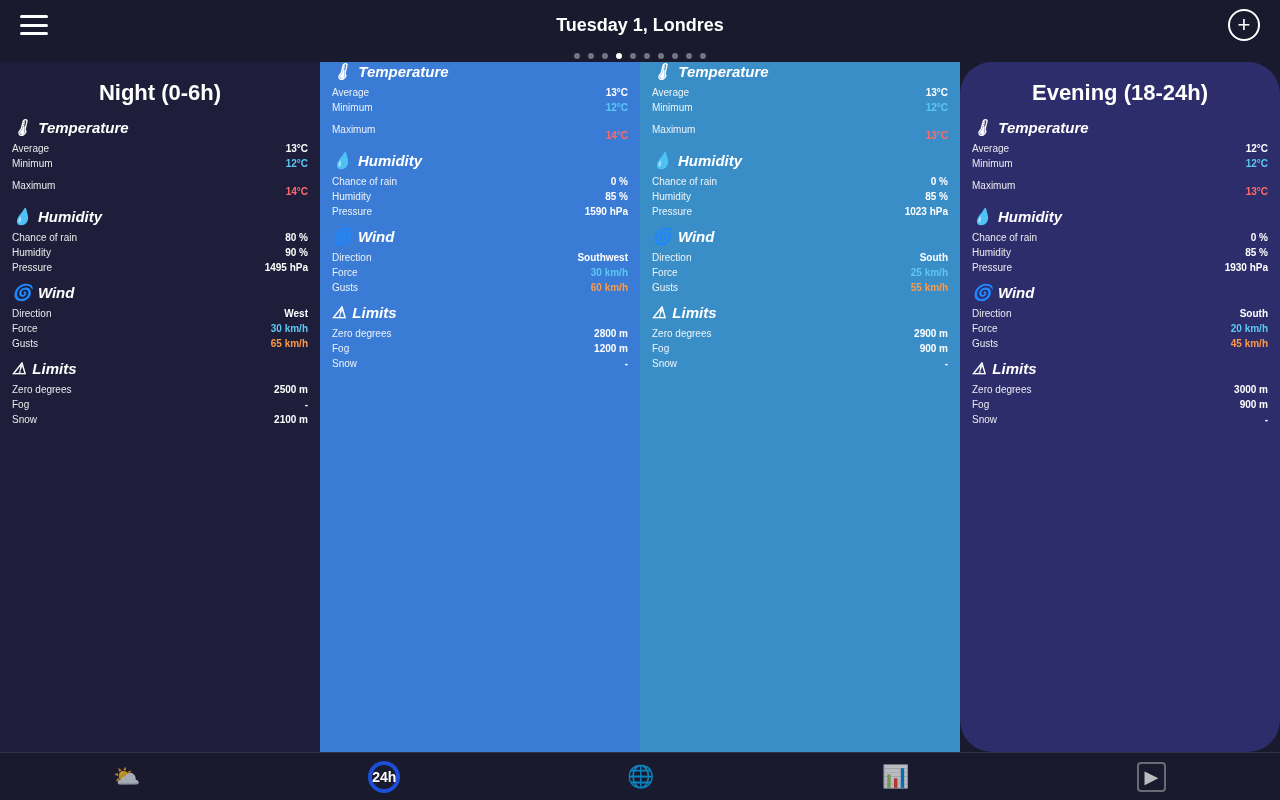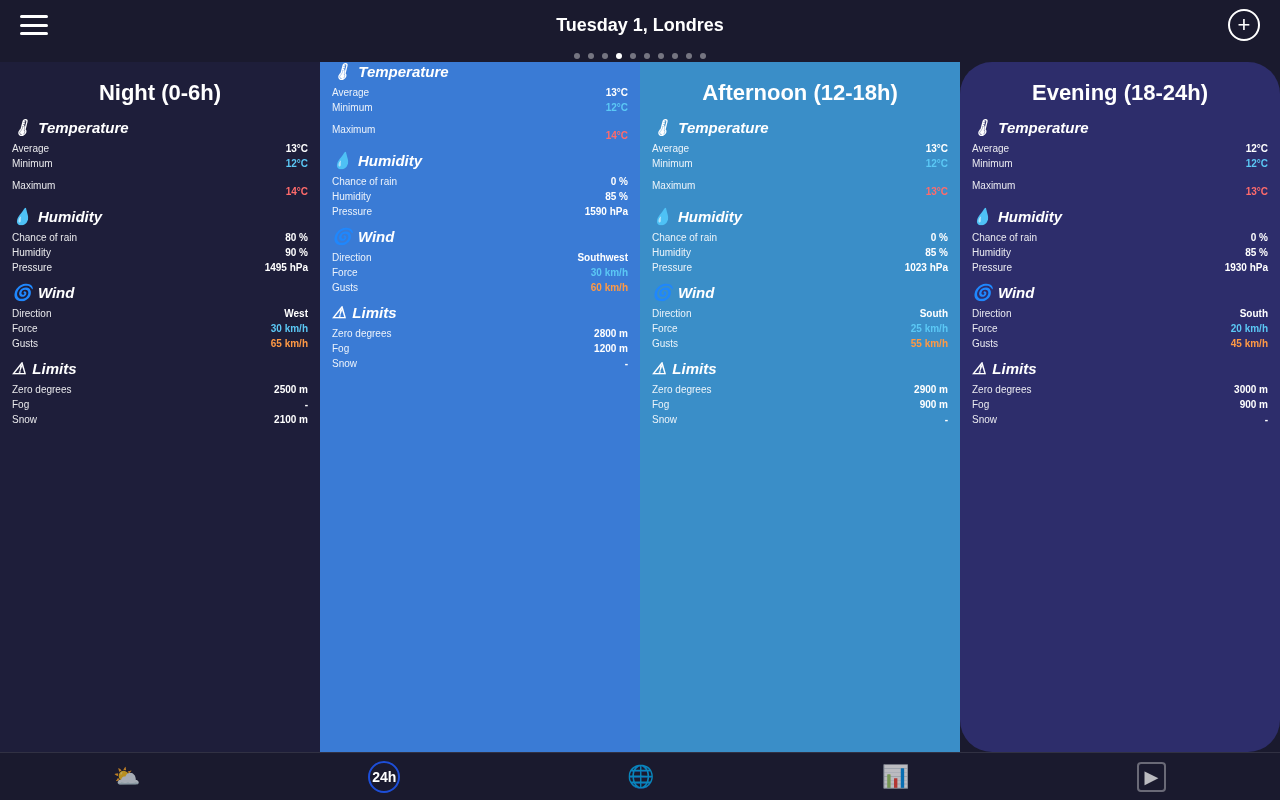--- a/index.html
+++ b/index.html
@@ -354,21 +354,20 @@
           <span class="data-value">1200 m</span>
         </div>
         <div class="data-row">
           <span class="data-label">Snow</span>
           <span class="data-value">-</span>
         </div>
       </div>
     </div>
 
     <div class="col col-afternoon">
-      <div class="col-header">Afternoon (12-18h)</div>
 
       <div class="section">
         <div class="section-title">
           <span class="section-icon">🌡</span>
           <span>Temperature</span>
         </div>
         <div class="data-row">
           <span class="data-label">Average</span>
           <span class="data-value">13°C</span>
         </div>
@@ -520,21 +519,21 @@
       </div>
     </div>
 
   </div>
 
   <div class="bottom-nav">
     <div class="nav-item">
       <span class="nav-icon">⛅</span>
     </div>
     <div class="nav-item active">
-      <span class="nav-icon" style="font-size:14px; font-weight:bold; border: 2px solid #1d4ed8; border-radius:50%; width:32px;height:32px;display:flex;align-items:center;justify-content:center;">24h</span>
+      <span class="nav-icon" style="font-size:14px; font-weight:bold; border: 4px solid #1d4ed8; border-radius:50%; width:32px;height:32px;display:flex;align-items:center;justify-content:center;">24h</span>
     </div>
     <div class="nav-item">
       <span class="nav-icon">🌐</span>
     </div>
     <div class="nav-item">
       <span class="nav-icon">📊</span>
     </div>
     <div class="nav-item">
       <span class="nav-icon" style="font-size:18px; border:2px solid rgba(255,255,255,0.5); padding:2px 6px; border-radius:4px;">▶</span>
     </div>

